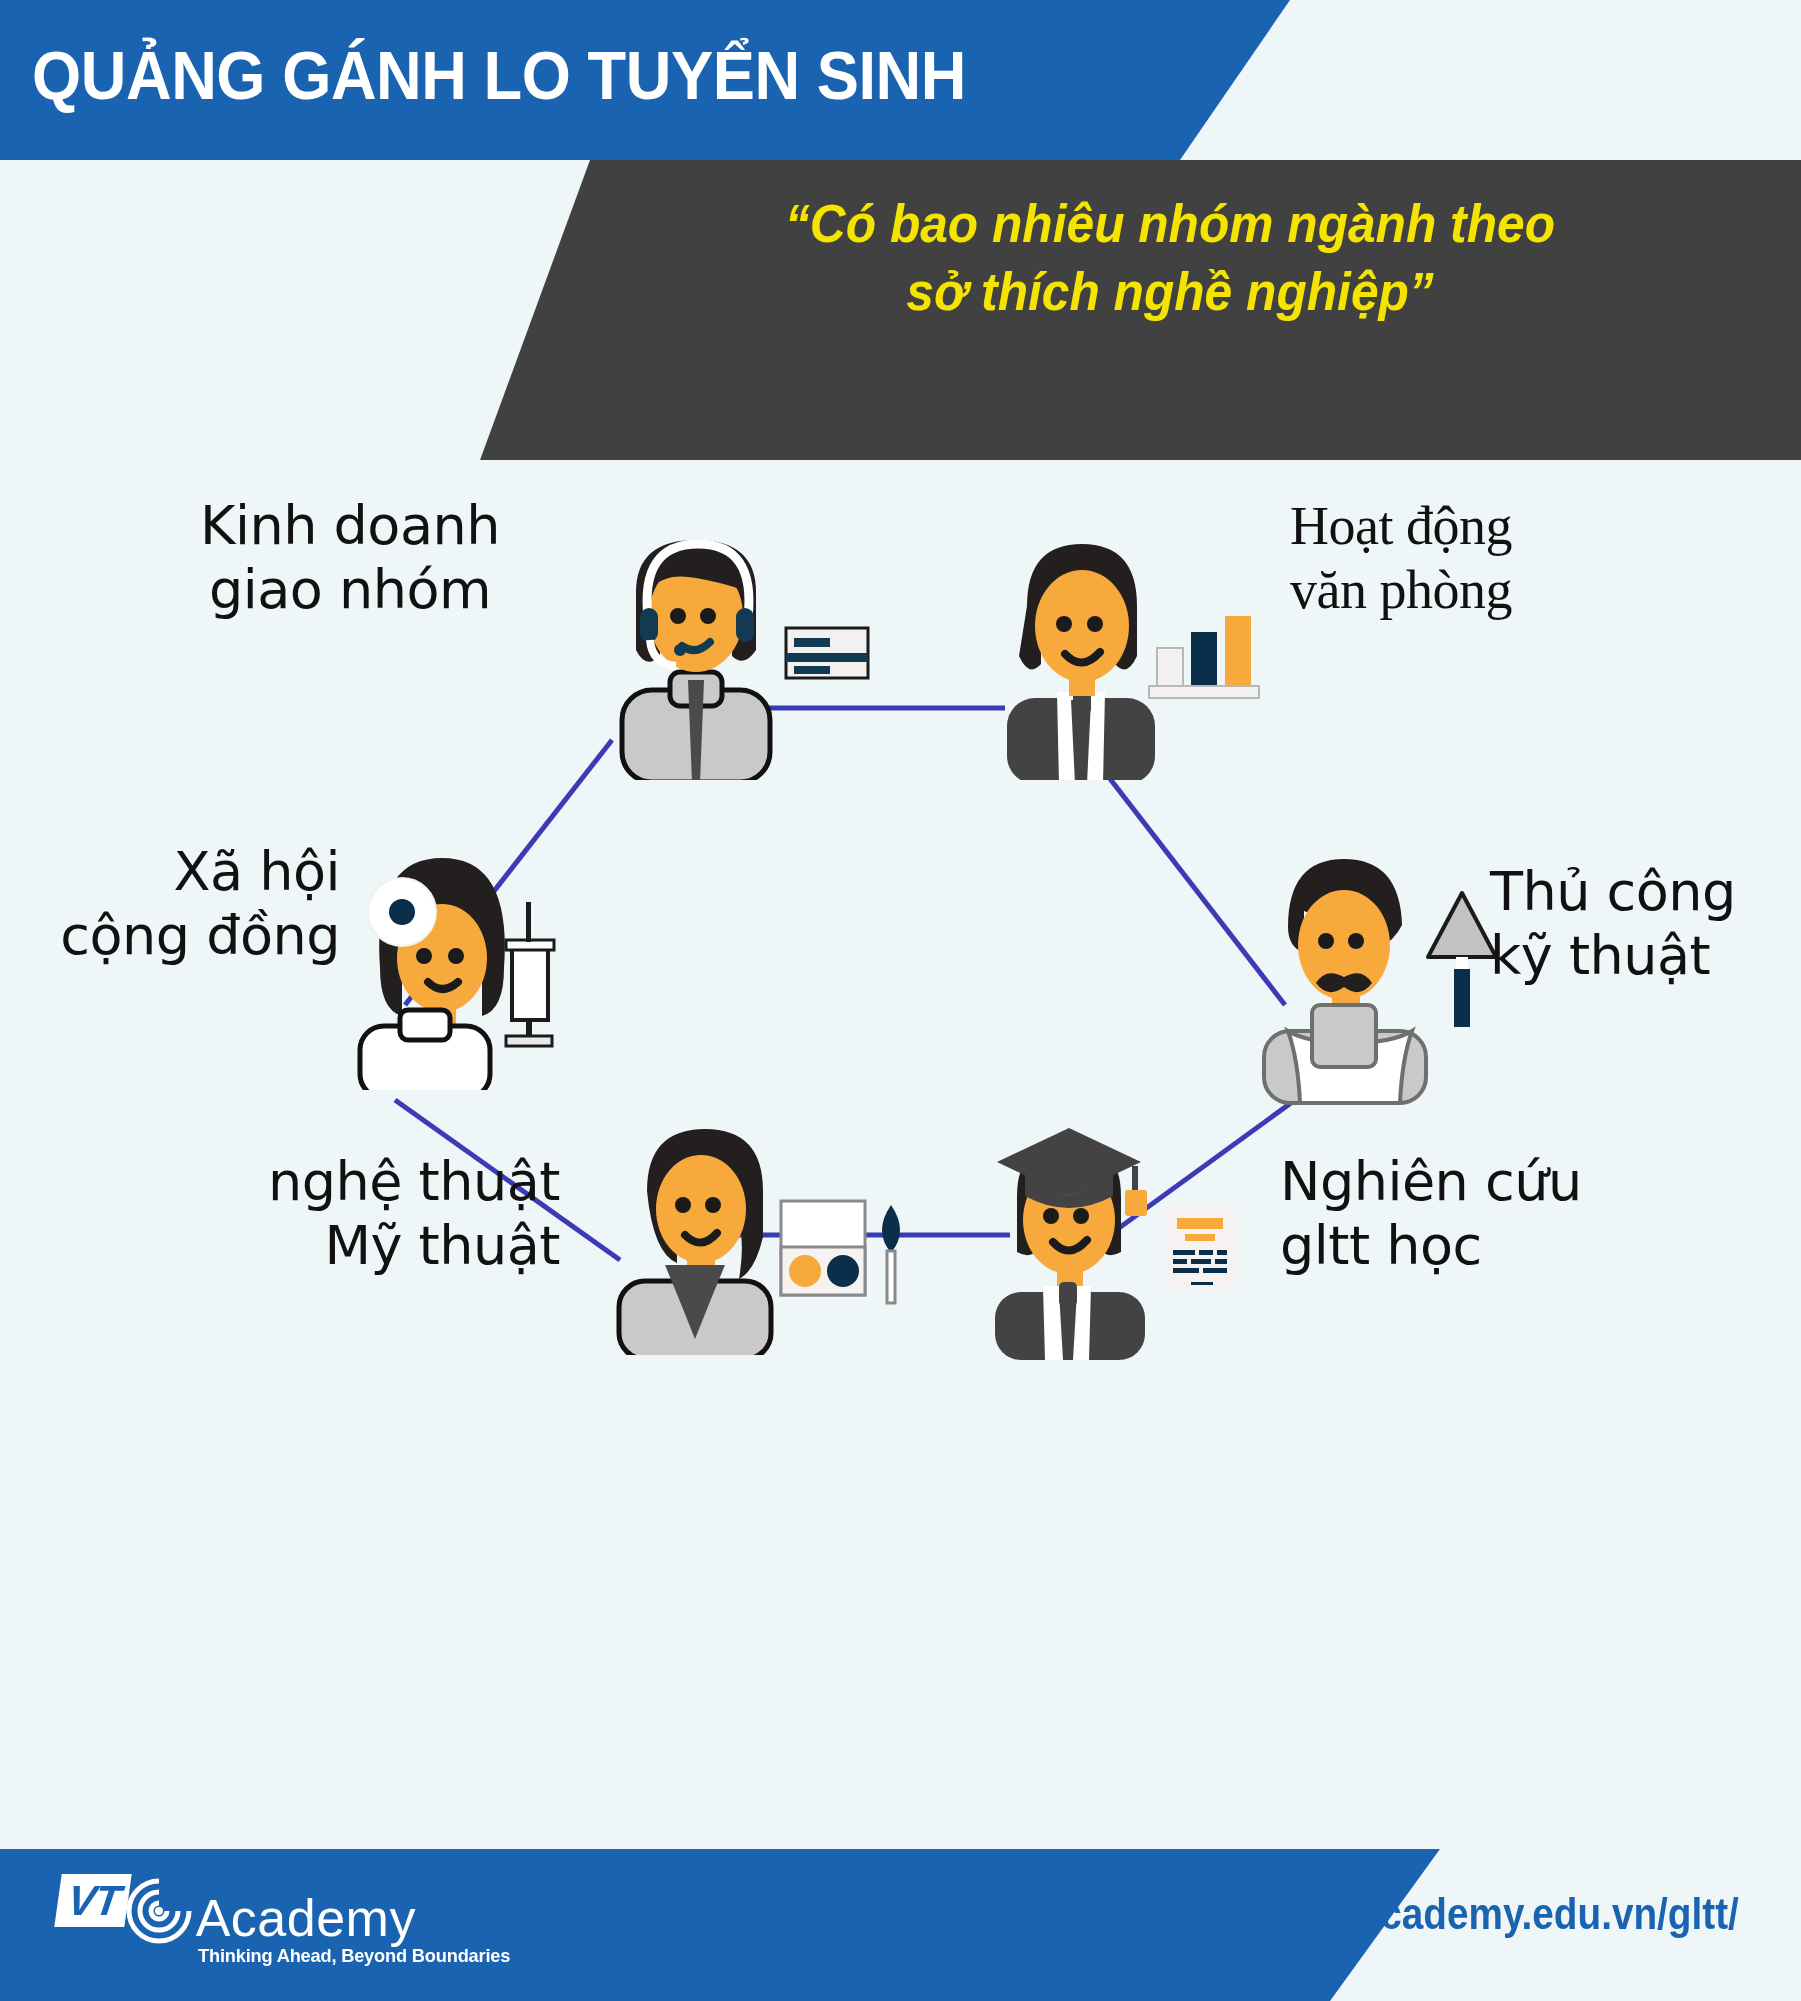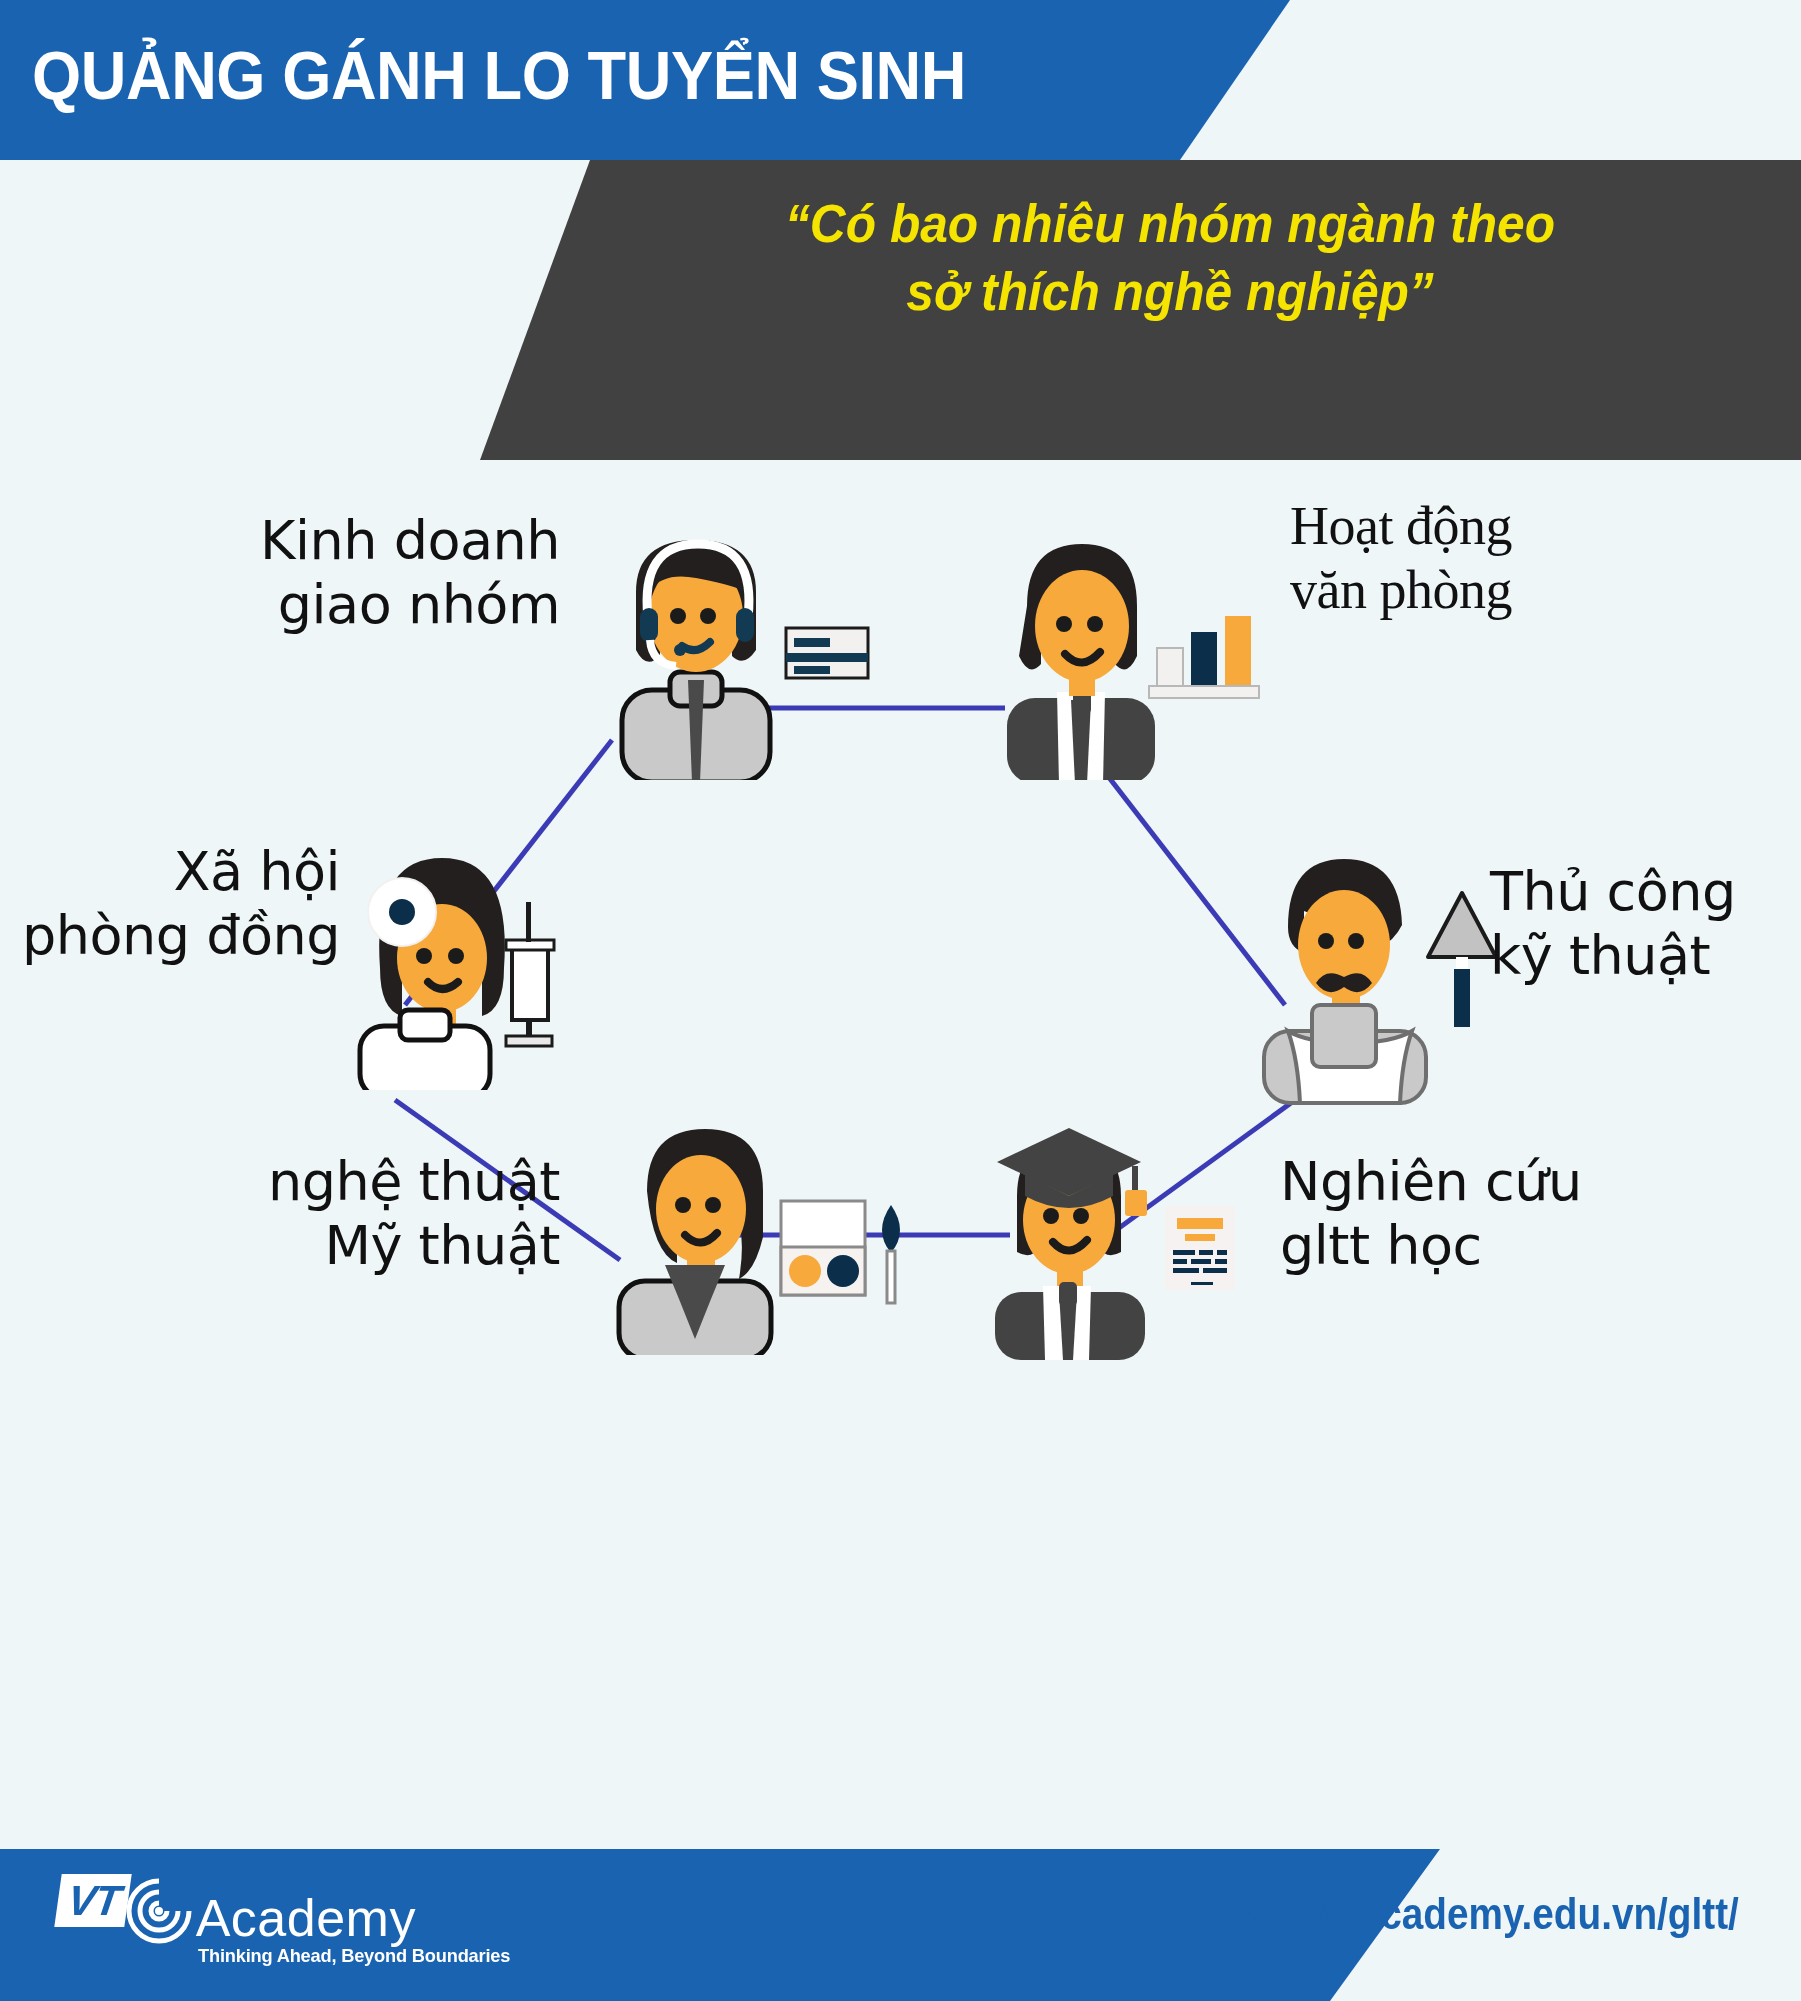--- a/index.html
+++ b/index.html
@@ -137,21 +137,21 @@
       <g stroke="#3b3bb5" stroke-width="5" fill="none">
         <line x1="690" y1="268" x2="1005" y2="268"></line>
         <line x1="612" y1="300" x2="405" y2="565"></line>
         <line x1="1080" y1="300" x2="1285" y2="565"></line>
         <line x1="395" y1="660" x2="620" y2="820"></line>
         <line x1="1295" y1="660" x2="1075" y2="820"></line>
         <line x1="690" y1="795" x2="1010" y2="795"></line>
       </g>
     </svg>
 
-    <div class="label r" style="left:140px;top:69px;width:420px;">
+    <div class="label r" style="left:140px;top:54px;width:420px;text-align:center;">
       <span>Kinh doanh</span>
       <span>giao nhóm</span>
     </div>
     <div class="node" style="left:600px;top:80px;width:280px;height:260px;">
       <svg viewBox="0 0 280 260" width="280" height="260">
 
         <rect x="22" y="170" width="148" height="92" rx="30" fill="#c9c9c9" stroke="#111" stroke-width="5"></rect>
         <rect x="70" y="152" width="52" height="34" rx="10" fill="#c9c9c9" stroke="#111" stroke-width="5"></rect>
 
         <path d="M88 160 L104 160 L100 262 L92 262 Z" fill="#4a4a4a"></path>
@@ -209,21 +209,21 @@
         </g>
       </svg>
     </div>
     <div class="label l" style="left:1290px;top:55px;width:460px;font-family:Liberation Serif, serif;">
       <span>Hoạt động</span>
       <span>văn phòng</span>
     </div>
 
     <div class="label r" style="left:10px;top:400px;width:330px;">
       <span>Xã hội</span>
-      <span>phòng đồng</span>
+      <span>cộng đồng</span>
     </div>
     <div class="node" style="left:340px;top:400px;width:290px;height:250px;">
       <svg viewBox="0 0 290 250" width="290" height="250">
 
         <path d="M40 128 q-8-110 62-110 q70 0 62 110 q0 42 -22 48 l0-70 l-80 0 l0 70 q-22-6 -22-48 z" fill="#241f1f"></path>
 
         <ellipse cx="102" cy="118" rx="45" ry="54" fill="#f7a93b"></ellipse>
         <circle cx="84" cy="116" r="8" fill="#1b1b1b"></circle>
         <circle cx="116" cy="116" r="8" fill="#1b1b1b"></circle>
         <path d="M88 142 q14 14 30 0" fill="none" stroke="#1b1b1b" stroke-width="8" stroke-linecap="round"></path>

